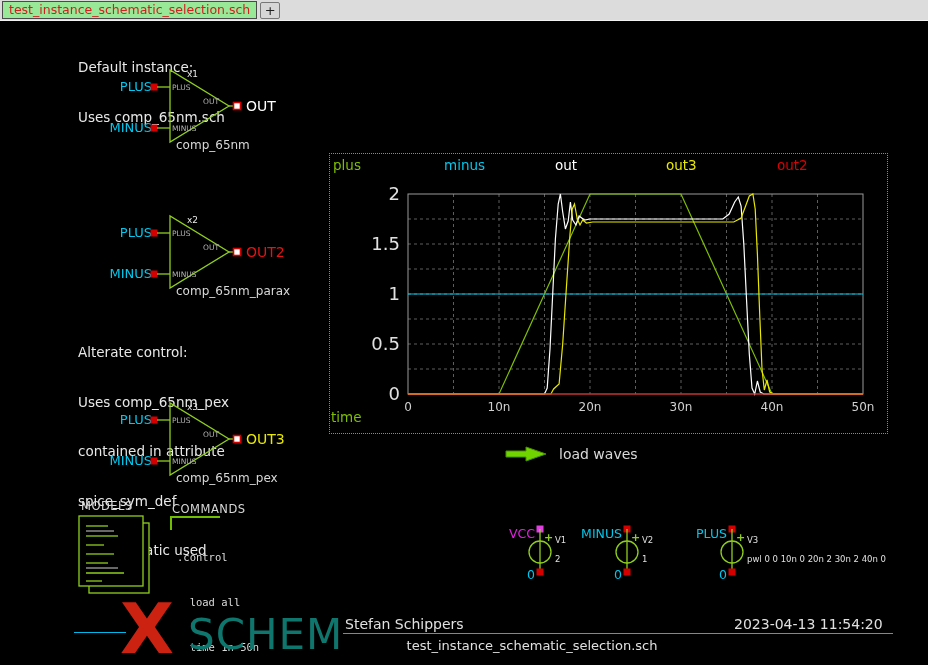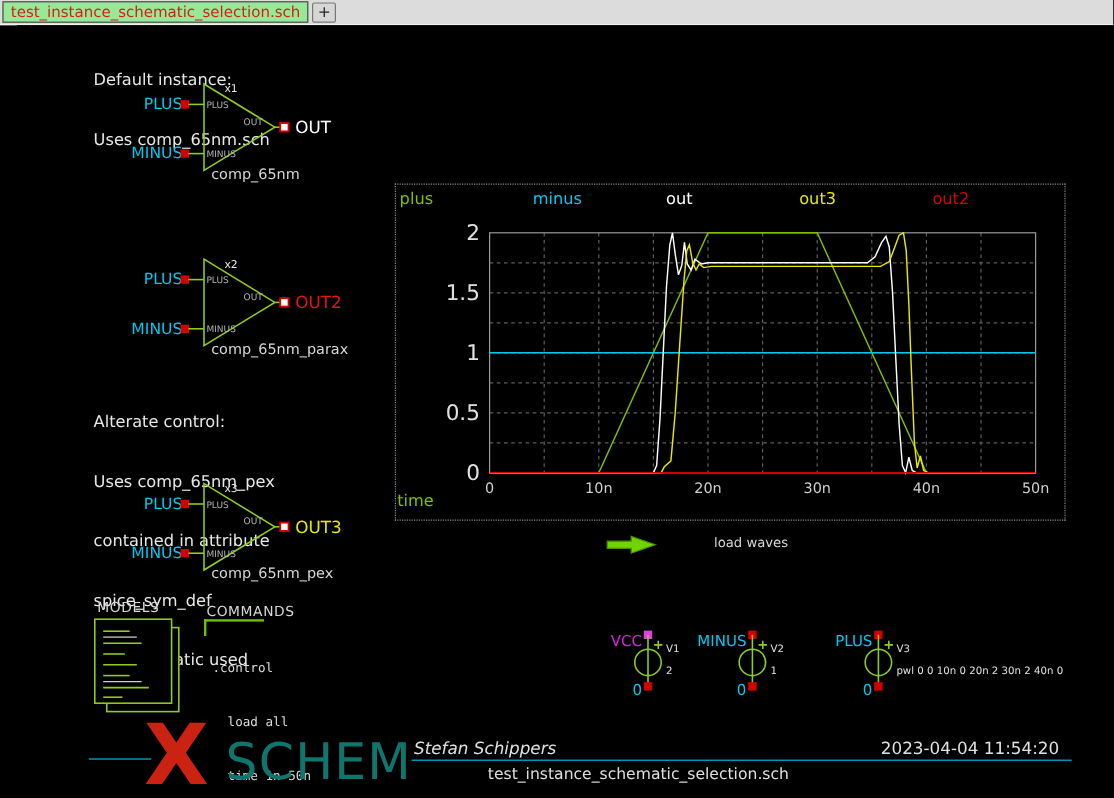--- a/index.html
+++ b/index.html
@@ -24,36 +24,36 @@
   .pinopen{fill:#ffffff;stroke:#d40000;stroke-width:1.6;}
   .cy{fill:#00c8ee;font-size:13px;}
   .pinlbl{fill:#b4b4b4;font-size:7.5px;}
   .xname{fill:#e8e8e8;font-size:9px;}
   .outlbl{font-size:14px;}
   .compname{fill:#d8d8d8;font-size:12px;}
   .slabel{color:#d8d8d8;font-size:11.5px;letter-spacing:.5px;text-align:center;}
   .cmds{color:#dcdcdc;font-family:"DejaVu Sans Mono",monospace;font-size:10.5px;
         line-height:15px;white-space:pre;}
   .bracket{border-left:2px solid #6fbf00;border-top:2px solid #6fbf00;}
-  .loadwaves{color:#d8d8d8;font-size:11px;margin-left:36px;}
+  .loadwaves{color:#d8d8d8;font-size:14px;}
   .graph{border:1px dotted #8a8a8a;}
   .grid{stroke:#5e5e5e;stroke-width:1;stroke-dasharray:3 3;}
   .axisbox{fill:none;stroke:#9a9a9a;stroke-width:1;}
   .xtick{fill:#d0d0d0;font-size:12px;}
   .ytick{fill:#e0e0e0;font-size:18px;}
   .legend{font-size:13.5px;}
   .xlabel{fill:#7fbf00;font-size:13.5px;}
   .srcnet{font-size:12.5px;}
   .srctxt{fill:#e0e0e0;font-size:8.5px;}
   .srczero{fill:#00c8ee;font-size:12.5px;}
   .plus-glyph{fill:#8fce1e;font-size:11px;font-weight:bold;}
   .hline{height:0;border-top:1px solid #00b8e8;}
   .logox{color:#cc2211;font-size:70px;font-weight:bold;line-height:58px;}
   .logorest{color:#0f766e;font-size:42px;line-height:46px;letter-spacing:1px;}
-  .author{color:#e0e0e0;font-size:14px;font-style:italic;}
+  .author{color:#e0e0e0;font-size:14px;}
   .datetime{color:#e0e0e0;font-size:14px;}
   .ftitle{color:#e0e0e0;font-size:13px;text-align:center;}
 </style>
 </head>
 <body>
 
 <div class="screen">
 
   <div class="tabbar">
     <div class="tab">test_instance_schematic_selection.sch</div>
@@ -237,17 +237,17 @@
       <text class="srctxt" x="71" y="38">pwl 0 0 10n 0 20n 2 30n 2 40n 0</text>
       <rect class="pinsq" x="52.5" y="44.5" width="7" height="7"></rect>
       <text class="srczero" x="51" y="55" text-anchor="end">0</text>
     </svg>
 
     <div class="hline" style="left:60px;top:611px;width:52px"></div>
     <div class="logox" style="left:106px;top:579px">X</div>
     <div class="logorest" style="left:174px;top:591px">SCHEM</div>
     <div class="author" style="left:331px;top:595px">Stefan Schippers</div>
     <div class="hline" style="left:329px;top:612px;width:550px"></div>
-    <div class="datetime" style="left:720px;top:595px">2023-04-04  11:54:20</div>
+    <div class="datetime" style="left:720px;top:595px">2023-04-13  11:54:20</div>
     <div class="ftitle" style="left:258px;top:617px;width:520px">test_instance_schematic_selection.sch</div>
 
   </div>
 </div>
 
 </body></html>

